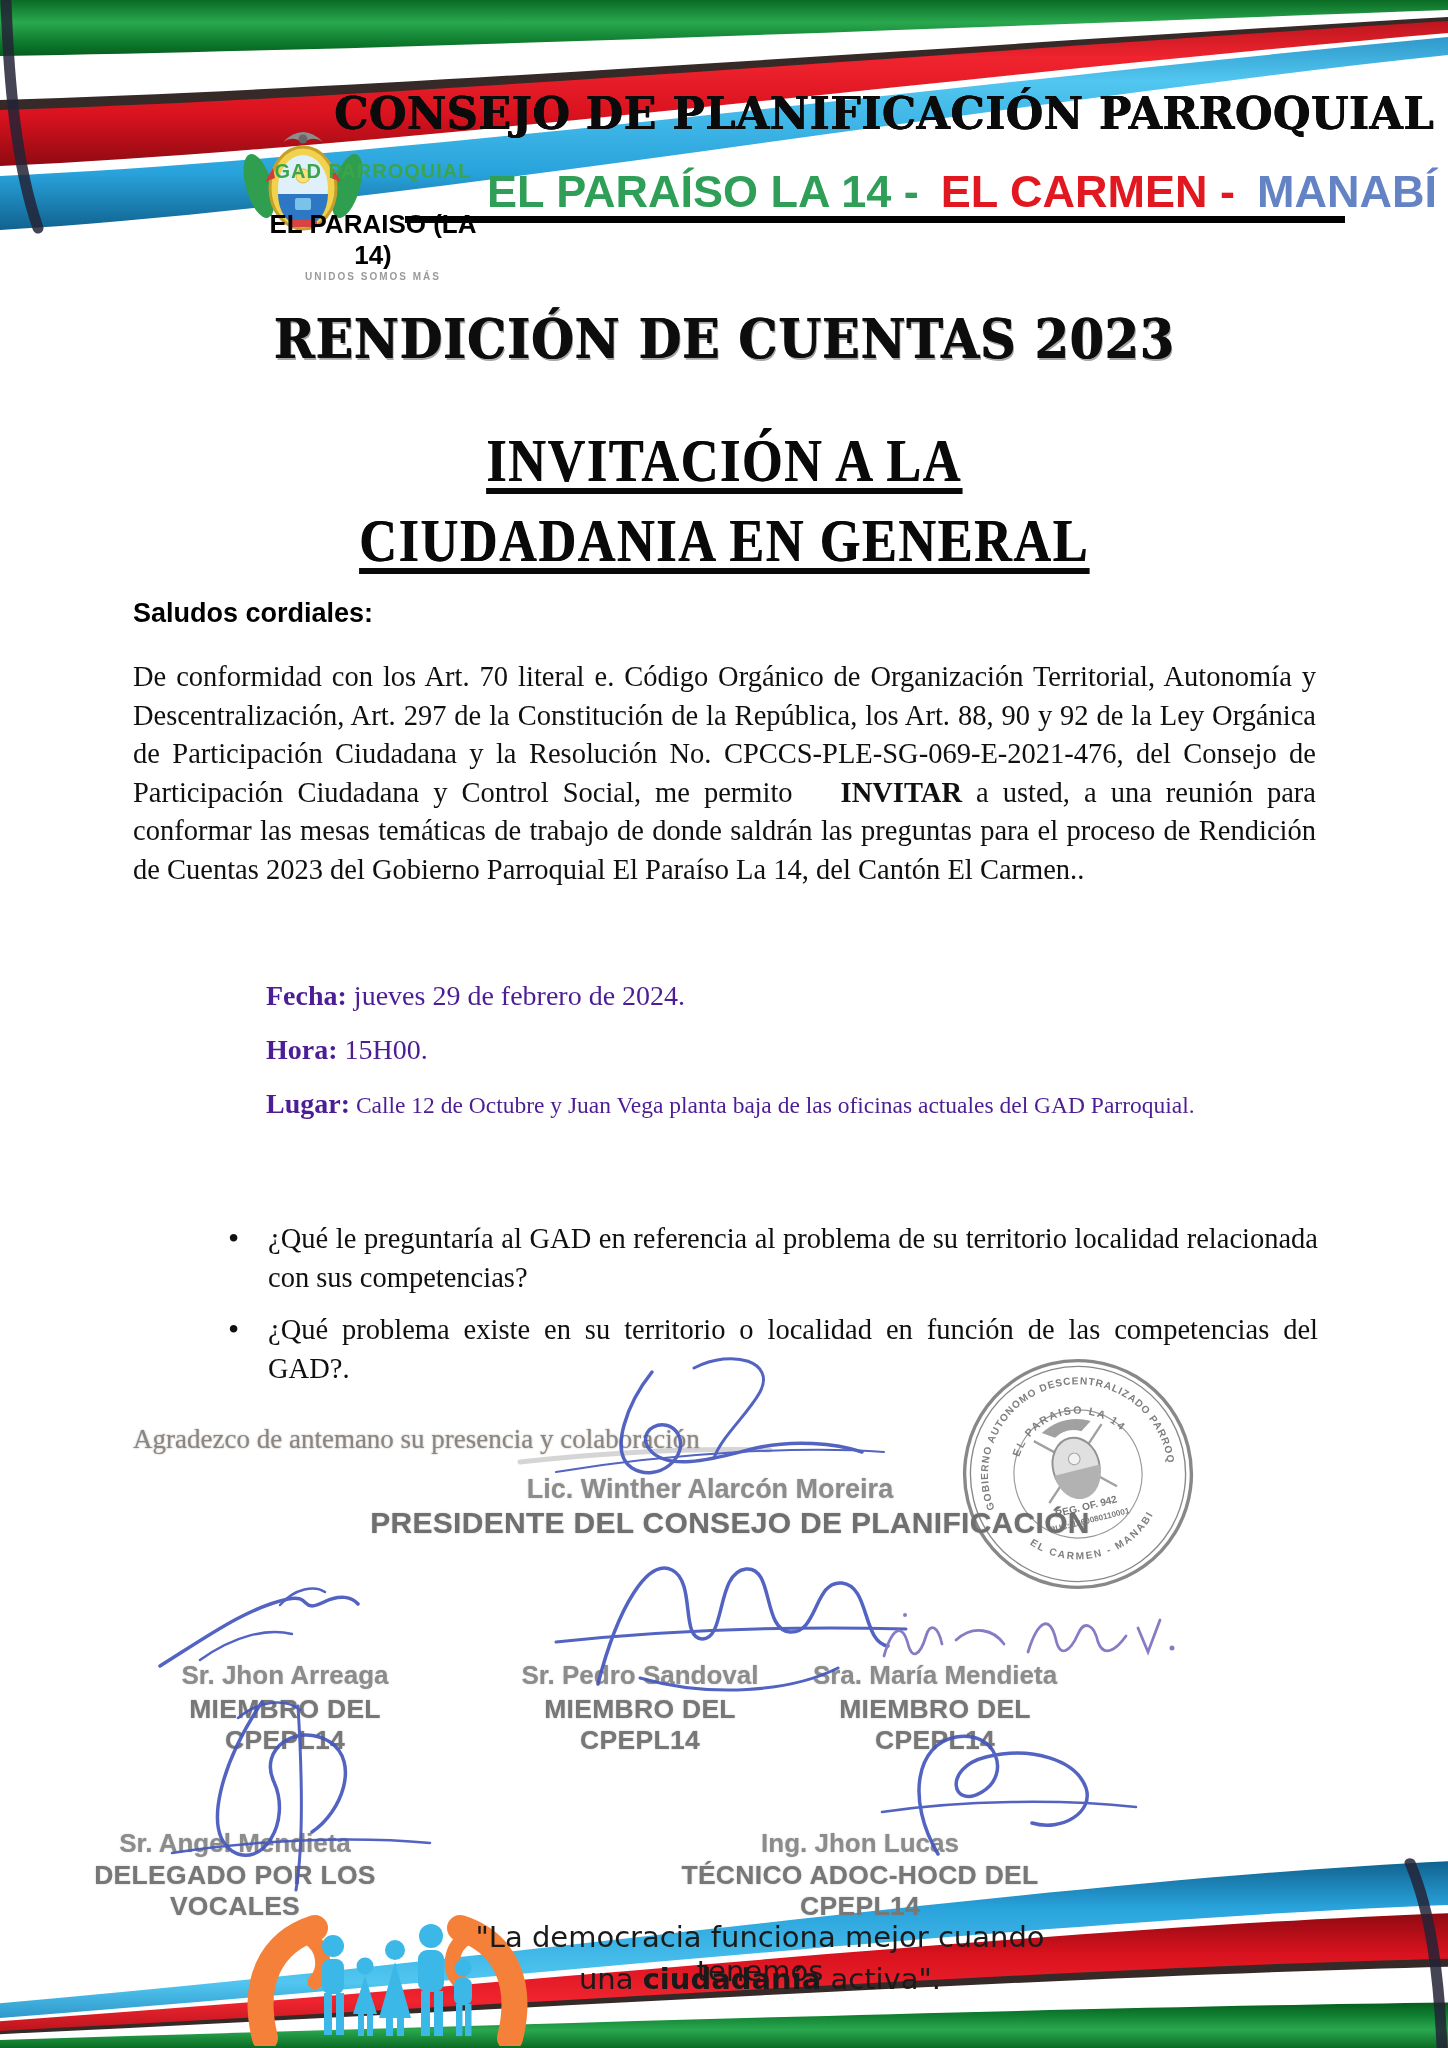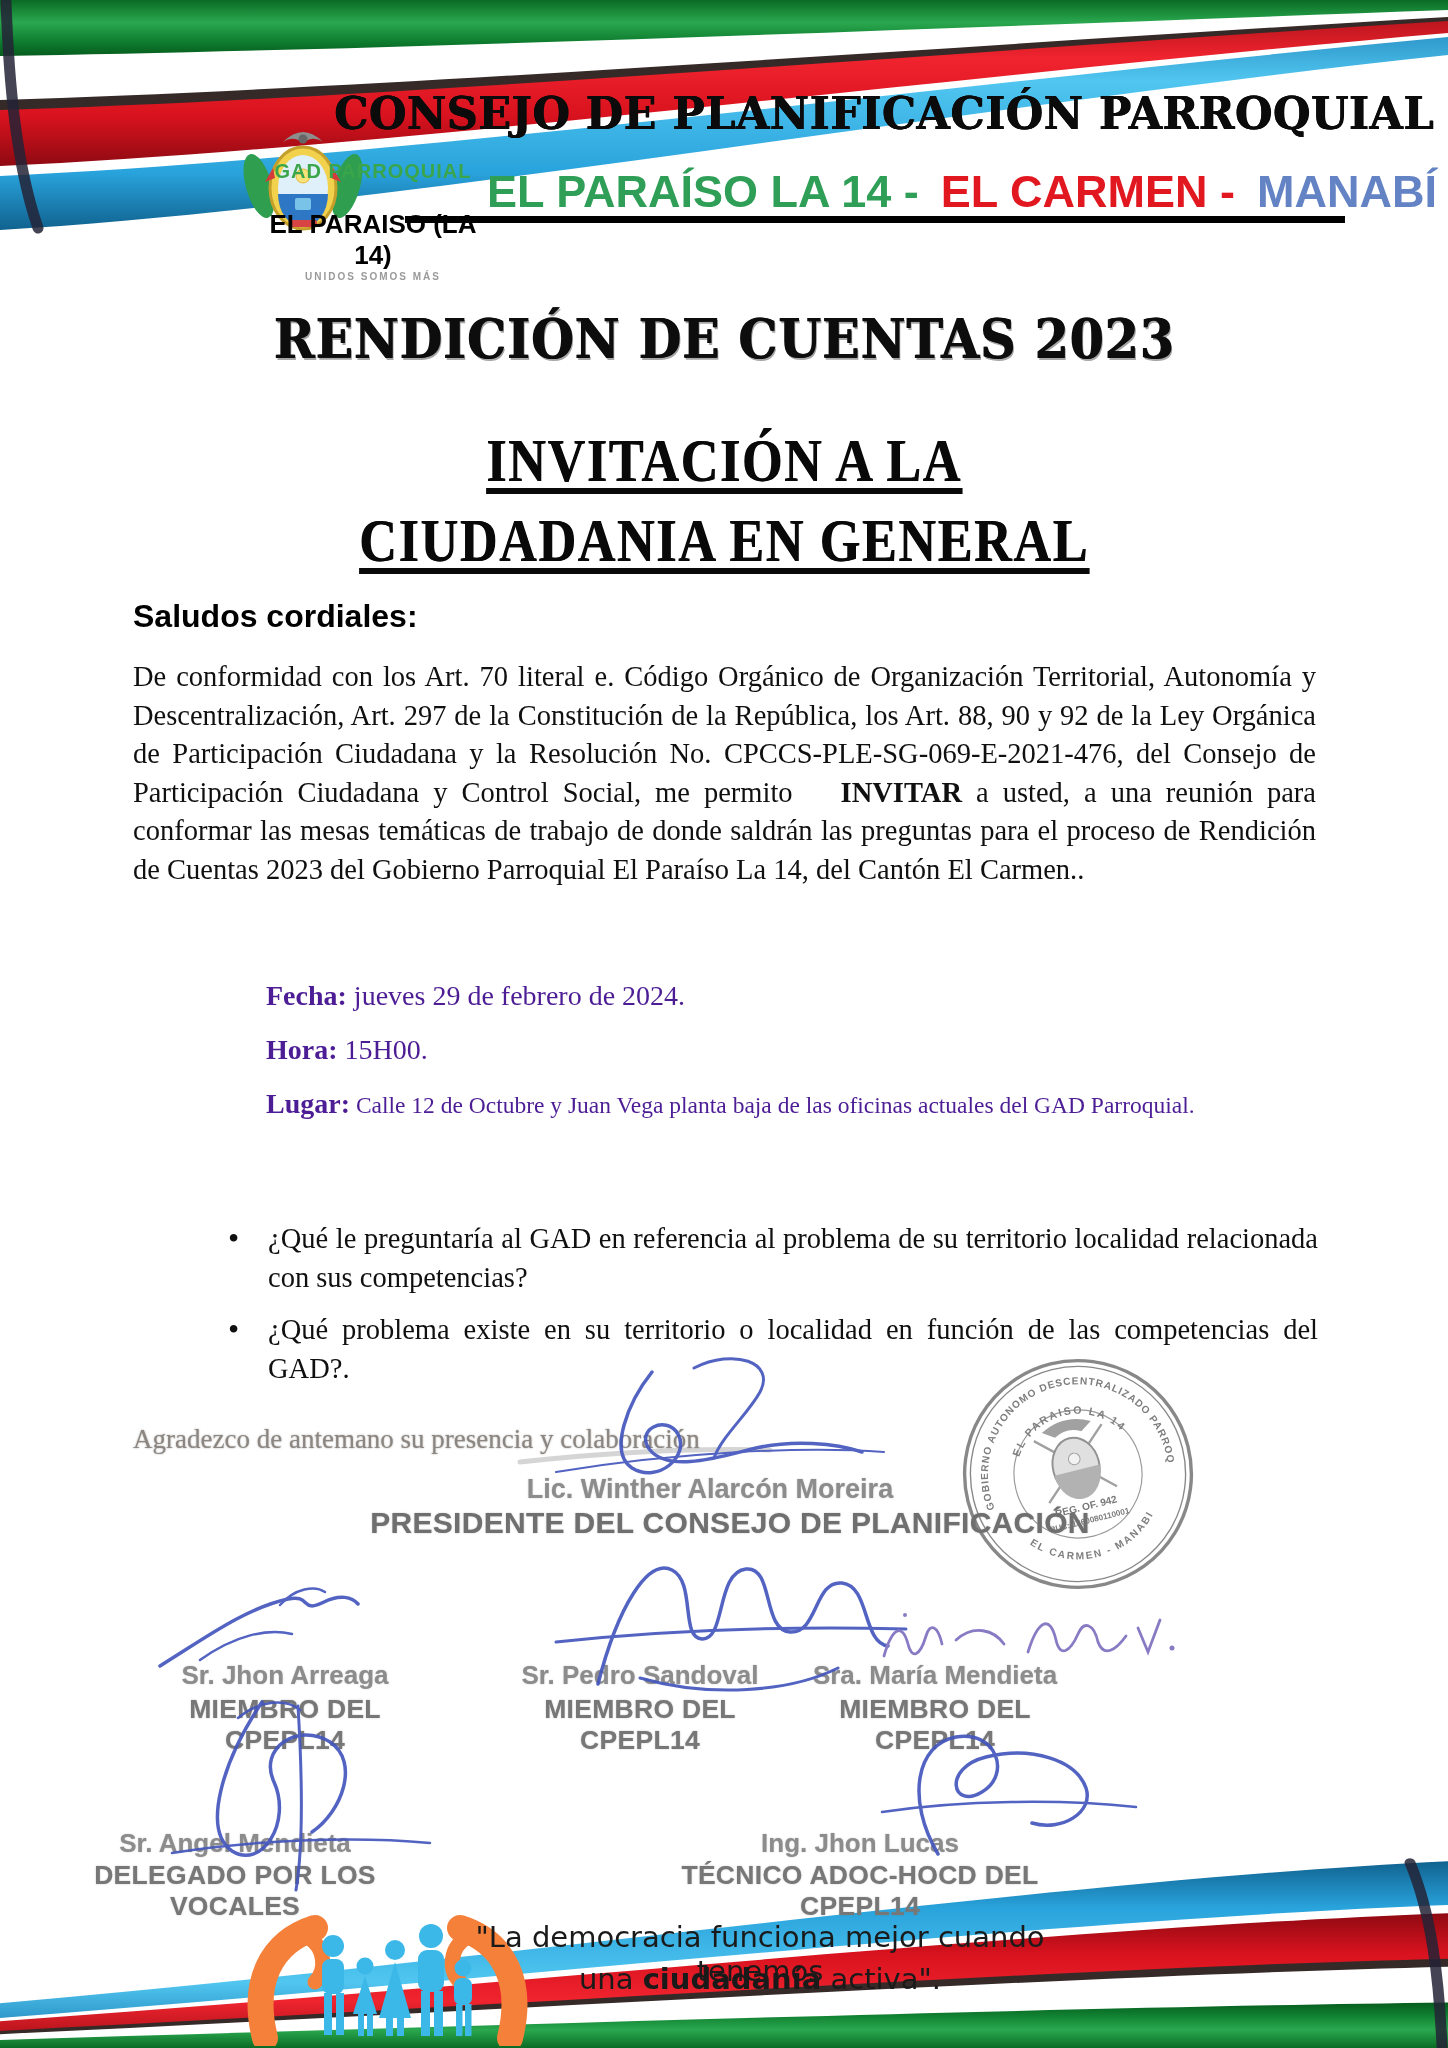--- a/index.html
+++ b/index.html
@@ -33,21 +33,21 @@
     font-family:"DejaVu Serif",serif;font-weight:900;font-size:49px;color:#0d0d0d;
     letter-spacing:1px;transform:scaleY(1.1);
     text-shadow:1px 0 0 #0d0d0d,1.8px 1.8px 0 #a6a6a6;}
   .h-invitacion{top:420px;left:0;width:1448px;text-align:center;
     font-family:"Liberation Serif",serif;font-weight:900;font-size:62px;color:#090909;
     line-height:80px;transform:scaleX(0.84);letter-spacing:2px;
     text-shadow:0.8px 0 0 #090909;}
   .h-invitacion .u{text-decoration:underline;text-decoration-thickness:6px;text-underline-offset:7px;}
 
   .salutation{top:598px;left:133px;font-family:"Liberation Sans",sans-serif;
-    font-weight:700;font-size:32px;color:#000;}
+    font-weight:700;font-size:27px;color:#000;}
 
   .body-par{top:658px;left:133px;width:1183px;font-size:28.5px;line-height:38.5px;
     text-align:justify;color:#101010;margin:0;}
   .body-par strong{font-weight:700;margin-left:34px;}
 
   .detail-row{left:266px;font-size:28px;color:#4c1d95;}
   .detail-row b{font-weight:700;}
   .d1{top:980px;} .d2{top:1034px;} .d3{top:1088px;}
   .d3 .val{font-size:23.5px;}
 

